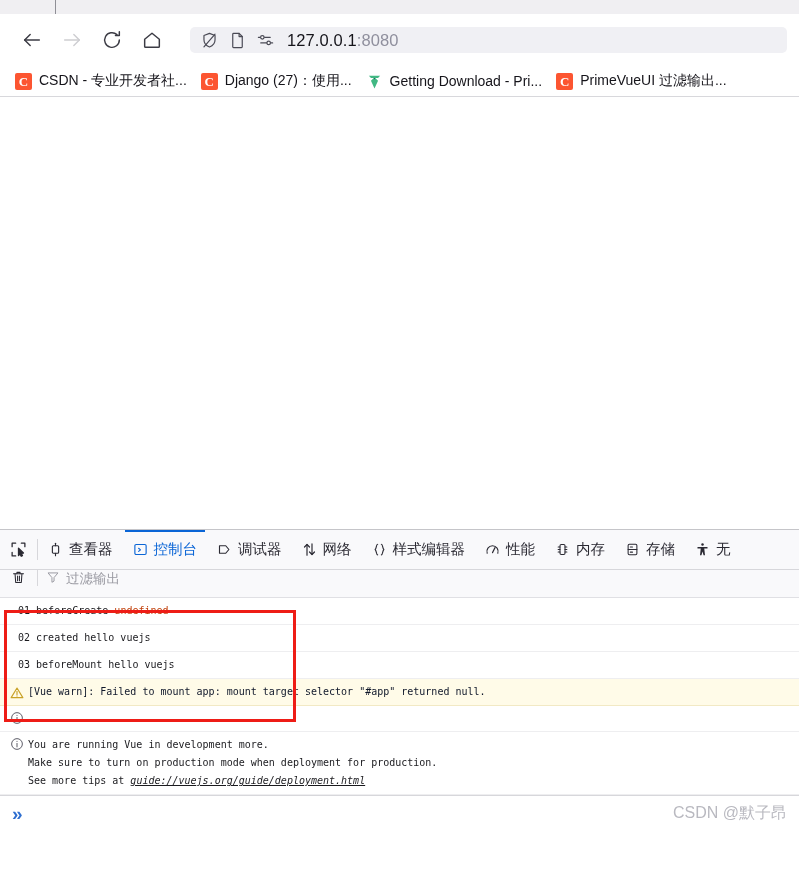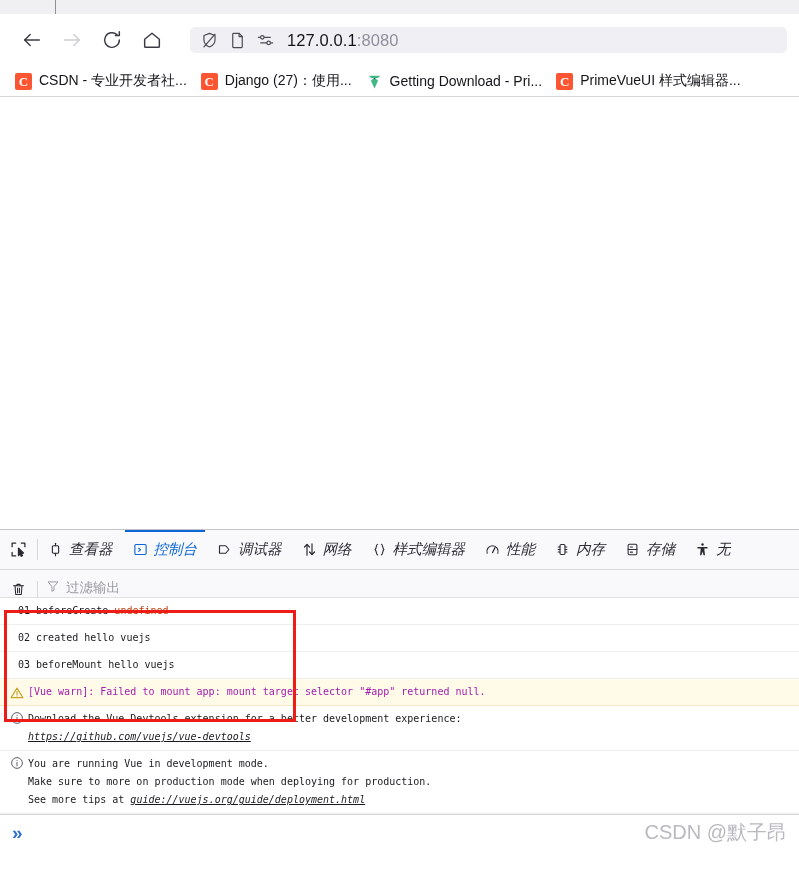--- a/index.html
+++ b/index.html
@@ -127,37 +127,36 @@
   .dt-tabs { display: flex; align-items: stretch; flex: 1 1 auto; overflow: hidden; }
   .dt-tab {
     display: flex; align-items: center; gap: 6px;
     padding: 0 10px;
     cursor: pointer;
     color: #2b2a33;
     font-size: 14.5px;
     white-space: nowrap;
     position: relative;
     flex: 0 0 auto;
-    font-style: italic;
   }
   .dt-tab .tlabel { line-height: 1; }
   .dt-tab.active { color: #0a65d6; }
   .dt-tab.active::before {
     content:"";
     position:absolute; left:2px; right:2px; top:0;
     height: 2px; background:#0a65d6;
   }
   .dt-tab svg { display:block; flex:0 0 auto; }
 
   .dt-filterbar {
     height: 28px;
     background: #f9f9fb;
     border-bottom: 1px solid #e0e0e4;
     display: flex;
-    align-items: flex-end;
+    align-items: flex-start;
     padding: 0 7px;
     gap: 0;
   }
   .dt-trash { width:22px; display:flex; align-items:center; justify-content:center; cursor:pointer; flex:0 0 auto;}
   .dt-fsep { width:1px; height:16px; background:#d7d7db; margin:0 8px; flex:0 0 auto;}
   .dt-filterinput {
     flex: 1 1 auto;
     display:flex; align-items:center; gap:6px;
     cursor: text;
   }
@@ -176,21 +175,21 @@
     padding: 4px 6px 4px 18px;
     border-bottom: 1px solid #eeeef0;
     color: #1a1a1e;
     line-height: 18px;
     white-space: pre;
   }
   .logrow .dim { color: #c2410c; }
   .logrow.warn {
     background: #fffbe8;
     border-bottom: 1px solid #f2e9c4;
-    color: #a21caf;
+    color: #0f172a;
     padding-left: 6px;
     align-items: center;
   }
   .logrow.info {
     background: #ffffff;
     padding-left: 6px;
     white-space: normal;
   }
   .rowicon { width: 22px; flex: 0 0 auto; display:flex; align-items:flex-start; justify-content:center; padding-top:1px; }
   .rowbody { flex: 1 1 auto; }
@@ -213,21 +212,21 @@
   .dt-statusbar {
     height: 35px;
     background: #fff;
     border-top: 1px solid #d7d7db;
     display: flex;
     align-items: center;
     justify-content: space-between;
     padding: 0 12px;
   }
   .chev { color:#2f6fd0; font-size:19px; font-weight:bold; cursor:text; line-height:1; }
-  .watermark { color:#b9b9c0; font-size:20px; }
+  .watermark { color:#b9b9c0; font-size:16px; }
 </style>
 </head>
 <body>
 
 <div class="app">
 
   <div class="tabstrip">
     <div class="tab-active-edge"></div>
     <div class="tab-sep"></div>
   </div>
@@ -295,21 +294,21 @@
       <span class="favicon prime">
         <svg width="17" height="17" viewBox="0 0 24 24">
           <path d="M4 4h16l-3 3h-4l4 4-5 11L7 11l4-4H7z" fill="#41b883"></path>
           <path d="M11 7h2l-1 2z" fill="#35495e"></path>
         </svg>
       </span>
       <span class="bm-label">Getting Download - Pri...</span>
     </div>
     <div class="bm">
       <span class="favicon csdn">C</span>
-      <span class="bm-label">PrimeVueUI 样式编辑器...</span>
+      <span class="bm-label">PrimeVueUI 过滤输出...</span>
     </div>
   </div>
 
   <div class="viewport"></div>
 
   <div class="devtools">
 
     <div class="dt-toolbar">
       <div class="dt-picker">
         <svg width="17" height="17" viewBox="0 0 24 24" fill="none" stroke="#2b2a33" stroke-width="1.8" stroke-linecap="round" stroke-linejoin="round">
@@ -448,37 +447,33 @@
       </div>
 
       <div class="logrow info">
         <span class="rowicon">
           <svg width="14" height="14" viewBox="0 0 24 24" fill="none" stroke="#5b5b66" stroke-width="1.7">
             <circle cx="12" cy="12" r="9.2"></circle>
               <line x1="12" y1="11" x2="12" y2="17" stroke-linecap="round"></line>
               <line x1="12" y1="7.4" x2="12" y2="7.7" stroke-linecap="round"></line>
           </svg>
         </span>
-        <span class="rowbody">
-          <span class="line">Download the Vue Devtools extension for a better development experience:</span>
-          <span class="line"><a class="lnk">https://github.com/vuejs/vue-devtools</a></span>
-        </span>
       </div>
 
       <div class="logrow info">
         <span class="rowicon">
           <svg width="14" height="14" viewBox="0 0 24 24" fill="none" stroke="#5b5b66" stroke-width="1.7">
             <circle cx="12" cy="12" r="9.2"></circle>
               <line x1="12" y1="11" x2="12" y2="17" stroke-linecap="round"></line>
               <line x1="12" y1="7.4" x2="12" y2="7.7" stroke-linecap="round"></line>
           </svg>
         </span>
         <span class="rowbody">
-          <span class="line">You are running Vue in development mode.</span>
-          <span class="line">Make sure to more on production mode when deploying for production.</span>
+          <span class="line">You are running Vue in development more.</span>
+          <span class="line">Make sure to turn on production mode when deployment for production.</span>
           <span class="line"><span>See more tips at </span><a class="lnk">guide://vuejs.org/guide/deployment.html</a></span>
         </span>
       </div>
 
     </div>
 
     <div class="dt-statusbar">
       <span class="chev">»</span>
       <span class="watermark">CSDN @默子昂</span>
     </div>

